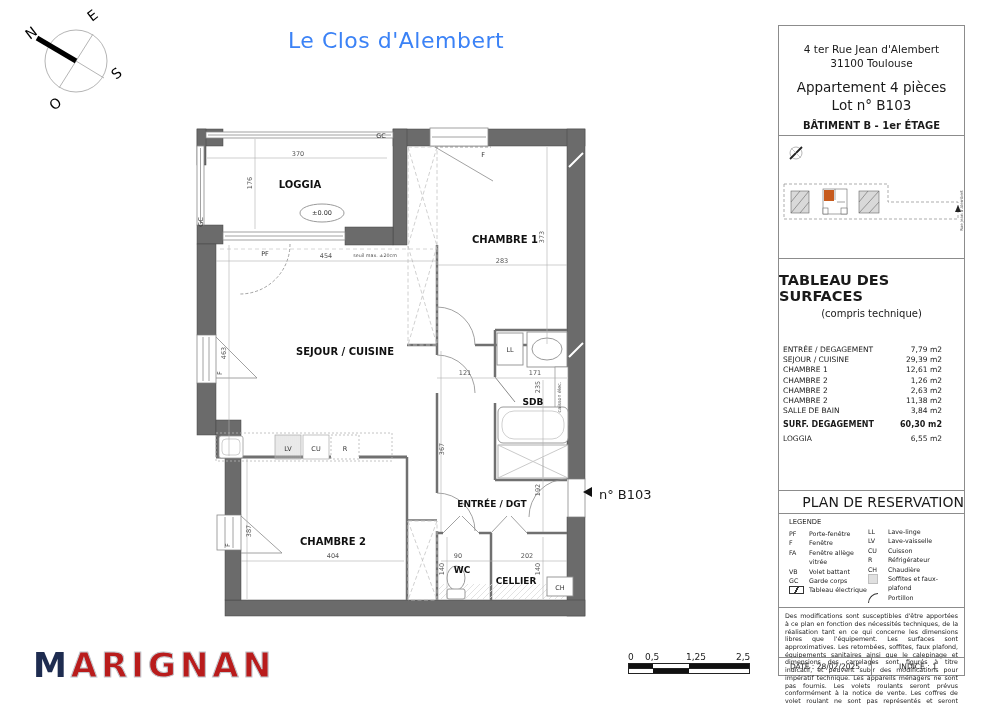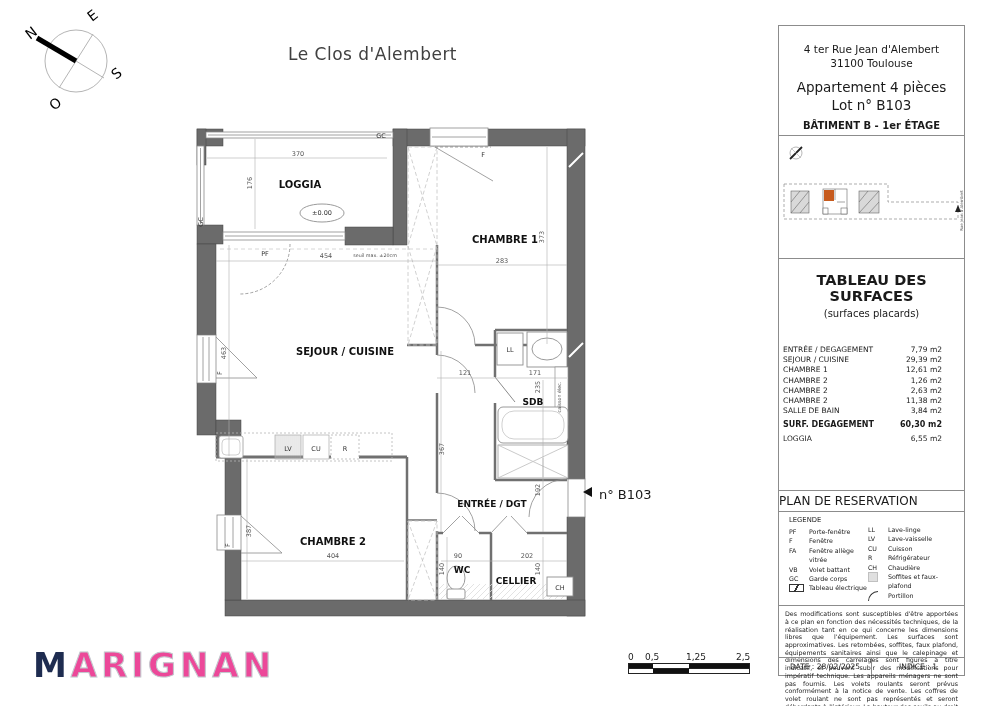--- a/index.html
+++ b/index.html
@@ -1,53 +1,53 @@
 <!DOCTYPE html>
 <html><head>
 <meta charset="utf-8">
 <style>
   html,body{margin:0;padding:0;background:#fff}
   #canvas{position:relative;width:1000px;height:706px;background:#fff;overflow:hidden;
           font-family:"DejaVu Sans","Liberation Sans",sans-serif;color:#1a1a1a}
   .abs{position:absolute}
-  #page-title{left:288px;top:44px;font-size:17px;color:#404040;letter-spacing:.5px}
+  #page-title{left:288px;top:28px;font-size:22px;color:#3b82f6;letter-spacing:.5px}
   
   .box{position:absolute;left:778px;width:187px;background:#fff;border:1px solid #8c8c8c;box-sizing:border-box}
   #box-header{top:25px;height:111px;text-align:center}
   #box-header .addr{font-size:10.5px;line-height:14px;margin-top:16px}
   #box-header .apt{font-size:13.5px;margin-top:9px}
   #box-header .lot{font-size:13.5px;margin-top:2px}
   #box-header .bat{font-size:10px;font-weight:bold;margin-top:7px}
   #box-site{top:135px;height:124px}
   #box-surf{top:258px;height:233px}
-  #box-surf .t1{font-size:14.5px;font-weight:bold;text-align:center;margin-top:13px}
+  #box-surf .t1{font-size:14.5px;font-weight:bold;text-align:left;margin-top:13px}
   #box-surf .t2{font-size:10px;text-align:center;margin-top:4px}
   #box-surf .rows{margin:26px 22px 0 4px}
   .srow{display:flex;justify-content:space-between;font-size:7.5px;line-height:10.2px}
   .srow.bold{font-weight:bold;font-size:8px;margin-top:4px}
   .srow.after{margin-top:3px}
   #box-resv{top:490px;height:186px;font-size:6.3px}
-  #box-resv .rtitle{text-align:left;font-size:12px;padding:3px 0;border-bottom:1px solid #8c8c8c}
+  #box-resv .rtitle{text-align:right;font-size:14px;padding:3px 0;border-bottom:1px solid #8c8c8c}
   .legend{padding:4px 7px 2px 10px;display:flex}
   .lcol{width:47%}.rcol{width:53%}
   .lhead{font-size:6.8px;margin-bottom:3px}
   .lrow{display:flex;line-height:9.4px}
   .lrow .ab{width:20px;flex:none}
   .icon-elec{display:inline-block;width:13px;height:6px;border:1px solid #333;margin-top:1px;
      background:linear-gradient(115deg,transparent 44%,#333 44%,#333 56%,transparent 56%)}
   .icon-soff{display:inline-block;width:8px;height:8px;background:#e0e0e0;border:1px solid #c0c0c0}
   .icon-port{display:inline-block;width:9px;height:9px;border-left:1px solid #333;border-top:1px solid #333;border-top-left-radius:100%}
   .disc{border-top:1px solid #8c8c8c;padding:4px 6px;text-align:justify;line-height:7.7px;color:#222}
   .daterow{border-top:1px solid #8c8c8c;display:flex;height:17px;position:absolute;left:0;right:0;bottom:0}
   .daterow div{flex:1;display:flex;align-items:center;justify-content:center;font-size:7.5px}
   .daterow div+div{border-left:1px solid #8c8c8c}
   
   #logo{left:33px;top:645px;font-weight:bold;font-size:34px;letter-spacing:4px;white-space:nowrap}
   #logo .m{color:#1e2c50}
-  #logo .rest{color:#ec4899;-webkit-text-stroke:1px #c4c8ce;text-shadow:0 0 1px #c4c8ce}
+  #logo .rest{color:#b91c1c;-webkit-text-stroke:1px #c4c8ce;text-shadow:0 0 1px #c4c8ce}
   
   #scalebar{left:628px;top:652px;width:126px}
   #scalebar .labs{position:relative;height:11px;font-size:9px}
   #scalebar .labs span{position:absolute;top:0}
   .sb{display:flex;width:120px;border:1px solid #222;height:4px;box-sizing:content-box}
   .sb div{height:4px}
   .sb .b{background:#111}.sb .w{background:#fff}
   .sb+.sb{border-top:none}
   
   #marker{left:583px;top:487px;display:flex;align-items:flex-start;font-size:13px}
@@ -304,21 +304,21 @@
         <rect x="44" y="72" width="5" height="6" fill="#fff"></rect>
           <rect x="62" y="72" width="6" height="6" fill="#fff"></rect>
       </g>
       <polygon points="176,76 179,69 182,76" fill="#222"></polygon>
       <text x="184" y="95" font-size="4" fill="#555" transform="rotate(-90 184 95)">Rue Jean d'Alembert</text>
     </svg>
   </div>
 
   <div class="box" id="box-surf">
     <div class="t1">TABLEAU DES SURFACES</div>
-    <div class="t2">(surfaces placards)</div>
+    <div class="t2">(compris technique)</div>
     <div class="rows">
       <div class="srow">
           <span>ENTRÉE / DEGAGEMENT</span>
           <span>7,79 m2</span>
         </div>
       <div class="srow">
           <span>SEJOUR / CUISINE</span>
           <span>29,39 m2</span>
         </div>
       <div class="srow">

